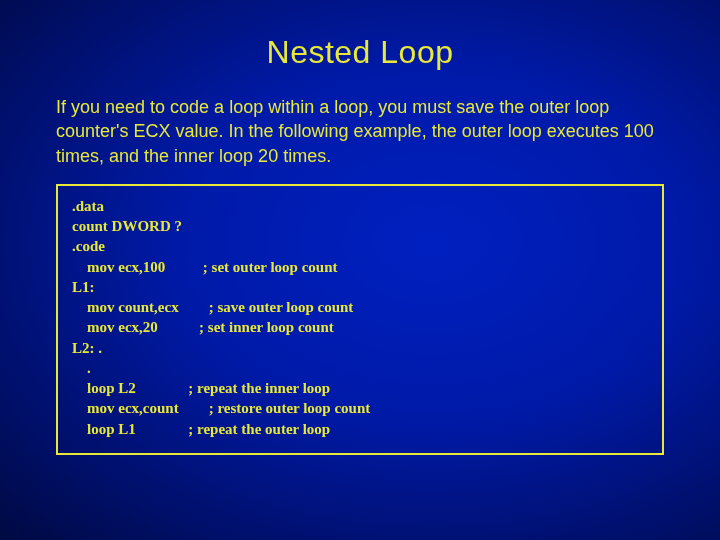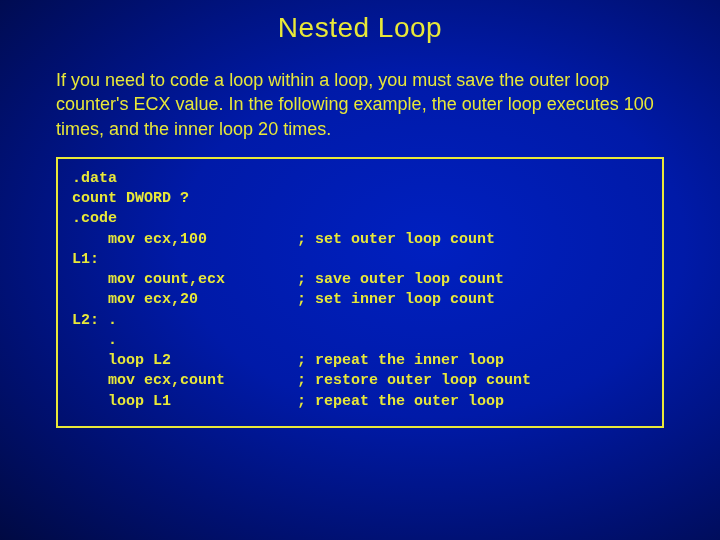--- a/index.html
+++ b/index.html
@@ -18,37 +18,37 @@
                 #001aa8 28%,
                 #001070 50%,
                 #000838 72%,
                 #000010 100%);
     position: relative;
     box-sizing: border-box;
   }
   .title {
     text-align: center;
     color: #e8e838;
-    font-size: 28px;
+    font-size: 32px;
     font-weight: 400;
-    padding-top: 12px;
+    padding-top: 34px;
     letter-spacing: 0.5px;
   }
   .body-text {
     color: #e8e838;
     font-size: 18px;
     line-height: 1.35;
     margin: 24px 56px 16px 56px;
   }
   .code-box {
     margin: 16px 56px 16px 56px;
     border: 2px solid #e8e838;
     padding: 10px 14px 14px 14px;
     color: #e8e838;
-    font-family: Liberation Mono, monospace;
+    font-family: Liberation Serif, serif;
     font-size: 15px;
     font-weight: bold;
     line-height: 1.35;
     white-space: pre;
   }
   .footer {
     position: absolute;
     left: 56px;
     right: 40px;
     bottom: 22px;

